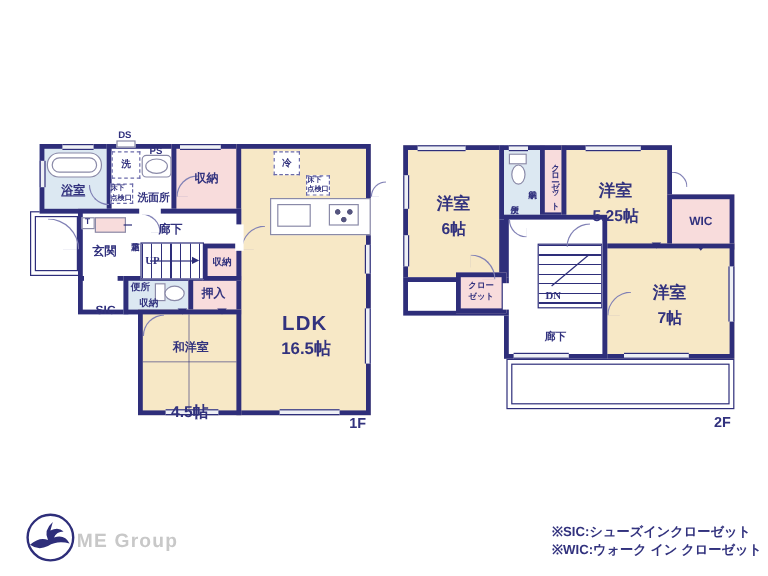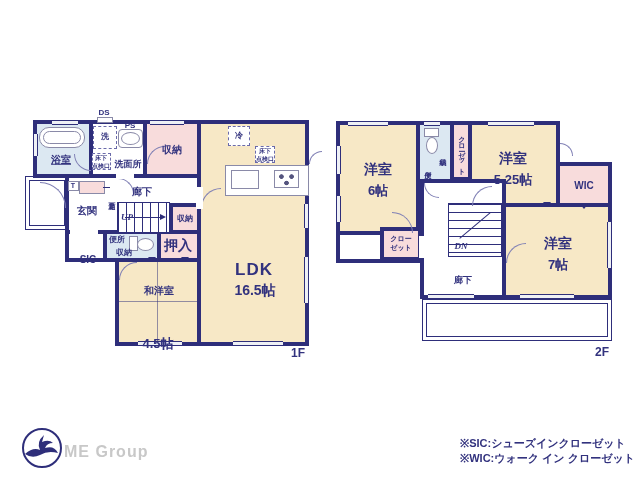--- a/index.html
+++ b/index.html
@@ -22,24 +22,24 @@
   .fixture{position:absolute;background:#fff;border:1px solid var(--fix);z-index:4;}
   .round{border-radius:50%;}
   .patch{position:absolute;background:#fff;z-index:5;}
   .winh{position:absolute;height:5px;background:#eef0f5;border-top:1px solid var(--wall);border-bottom:1px solid var(--wall);z-index:6;}
   .winv{position:absolute;width:5px;background:#eef0f5;border-left:1px solid var(--wall);border-right:1px solid var(--wall);z-index:6;}
   .arc{position:absolute;z-index:4;}
   .arc-tl{border-left:1.5px solid var(--arc);border-top:1.5px solid var(--arc);border-top-left-radius:100%;}
   .arc-tr{border-right:1.5px solid var(--arc);border-top:1.5px solid var(--arc);border-top-right-radius:100%;}
   .arc-bl{border-left:1.5px solid var(--arc);border-bottom:1.5px solid var(--arc);border-bottom-left-radius:100%;}
   .lbl{position:absolute;transform:translate(-50%,-50%);color:var(--navy);font-weight:bold;
-       white-space:nowrap;z-index:10;line-height:1.25;text-align:center;}
+       white-space:nowrap;z-index:10;line-height:1.25;text-align:left;}
   .lbl span{display:block;}
   .vert{writing-mode:vertical-rl;text-orientation:upright;white-space:normal;letter-spacing:0;}
-  .ital{font-style:italic;font-family:"Liberation Serif",serif;}
+  .ital{font-family:"Liberation Serif",serif;}
   .gline{position:absolute;background:rgba(46,46,122,.5);z-index:2;}
   .icon-line{position:absolute;background:var(--wall);z-index:4;}
   .tri{position:absolute;width:0;height:0;border-left:4px solid transparent;border-right:4px solid transparent;border-top:5px solid var(--wall);z-index:7;}
   .tri-r{position:absolute;width:0;height:0;border-top:3px solid transparent;border-bottom:3px solid transparent;border-left:6px solid var(--wall);z-index:7;}
   .stove{background-image:radial-gradient(circle at 28% 35%,#55557f 2px,transparent 2.6px),
                           radial-gradient(circle at 72% 35%,#55557f 2px,transparent 2.6px),
                           radial-gradient(circle at 50% 75%,#55557f 2px,transparent 2.6px);}
   .note{position:absolute;color:var(--navy);font-weight:bold;font-size:11px;z-index:10;margin-top:39px;}
   #logo-text{position:absolute;left:64px;top:443px;font-size:16px;font-weight:600;color:#c8c8c8;letter-spacing:1px;z-index:10;}
 </style>
@@ -132,21 +132,21 @@
       </div>
     <div class="lbl" style="left:73px;top:186px;font-size:7px;">T</div>
     <div class="lbl vert" style="left:111px;top:197px;font-size:7px;">下足箱</div>
     <div class="lbl" style="left:87px;top:211px;font-size:10px;">玄関</div>
     <div class="lbl" style="left:142px;top:192px;font-size:10px;">廊下</div>
     <div class="lbl ital" style="left:127px;top:218px;font-size:9px;">UP</div>
     <div class="lbl" style="left:185px;top:219px;font-size:8px;">収納</div>
     <div class="lbl" style="left:88px;top:260px;font-size:10px;">SIC</div>
     <div class="lbl" style="left:117px;top:240px;font-size:8px;">便所</div>
     <div class="lbl" style="left:124px;top:253px;font-size:8px;">収納</div>
-    <div class="lbl" style="left:178px;top:246px;font-size:14px;">押入</div>
+    <div class="lbl" style="left:178px;top:246px;font-size:10px;">押入</div>
     <div class="lbl" style="left:159px;top:291px;font-size:10px;">和洋室</div>
     <div class="lbl" style="left:158px;top:311px;font-size:13px;margin-top:33px;">4.5帖</div>
     <div class="lbl" style="left:254px;top:270px;font-size:17px;letter-spacing:1px;">LDK</div>
     <div class="lbl" style="left:255px;top:291px;font-size:14px;">16.5帖</div>
     <div class="lbl" style="left:298px;top:353px;font-size:12px;">1F</div>
   </div>
 
   <div>
 
     <div class="thinbox" style="left:422px;top:299px;width:190px;height:42px;">

